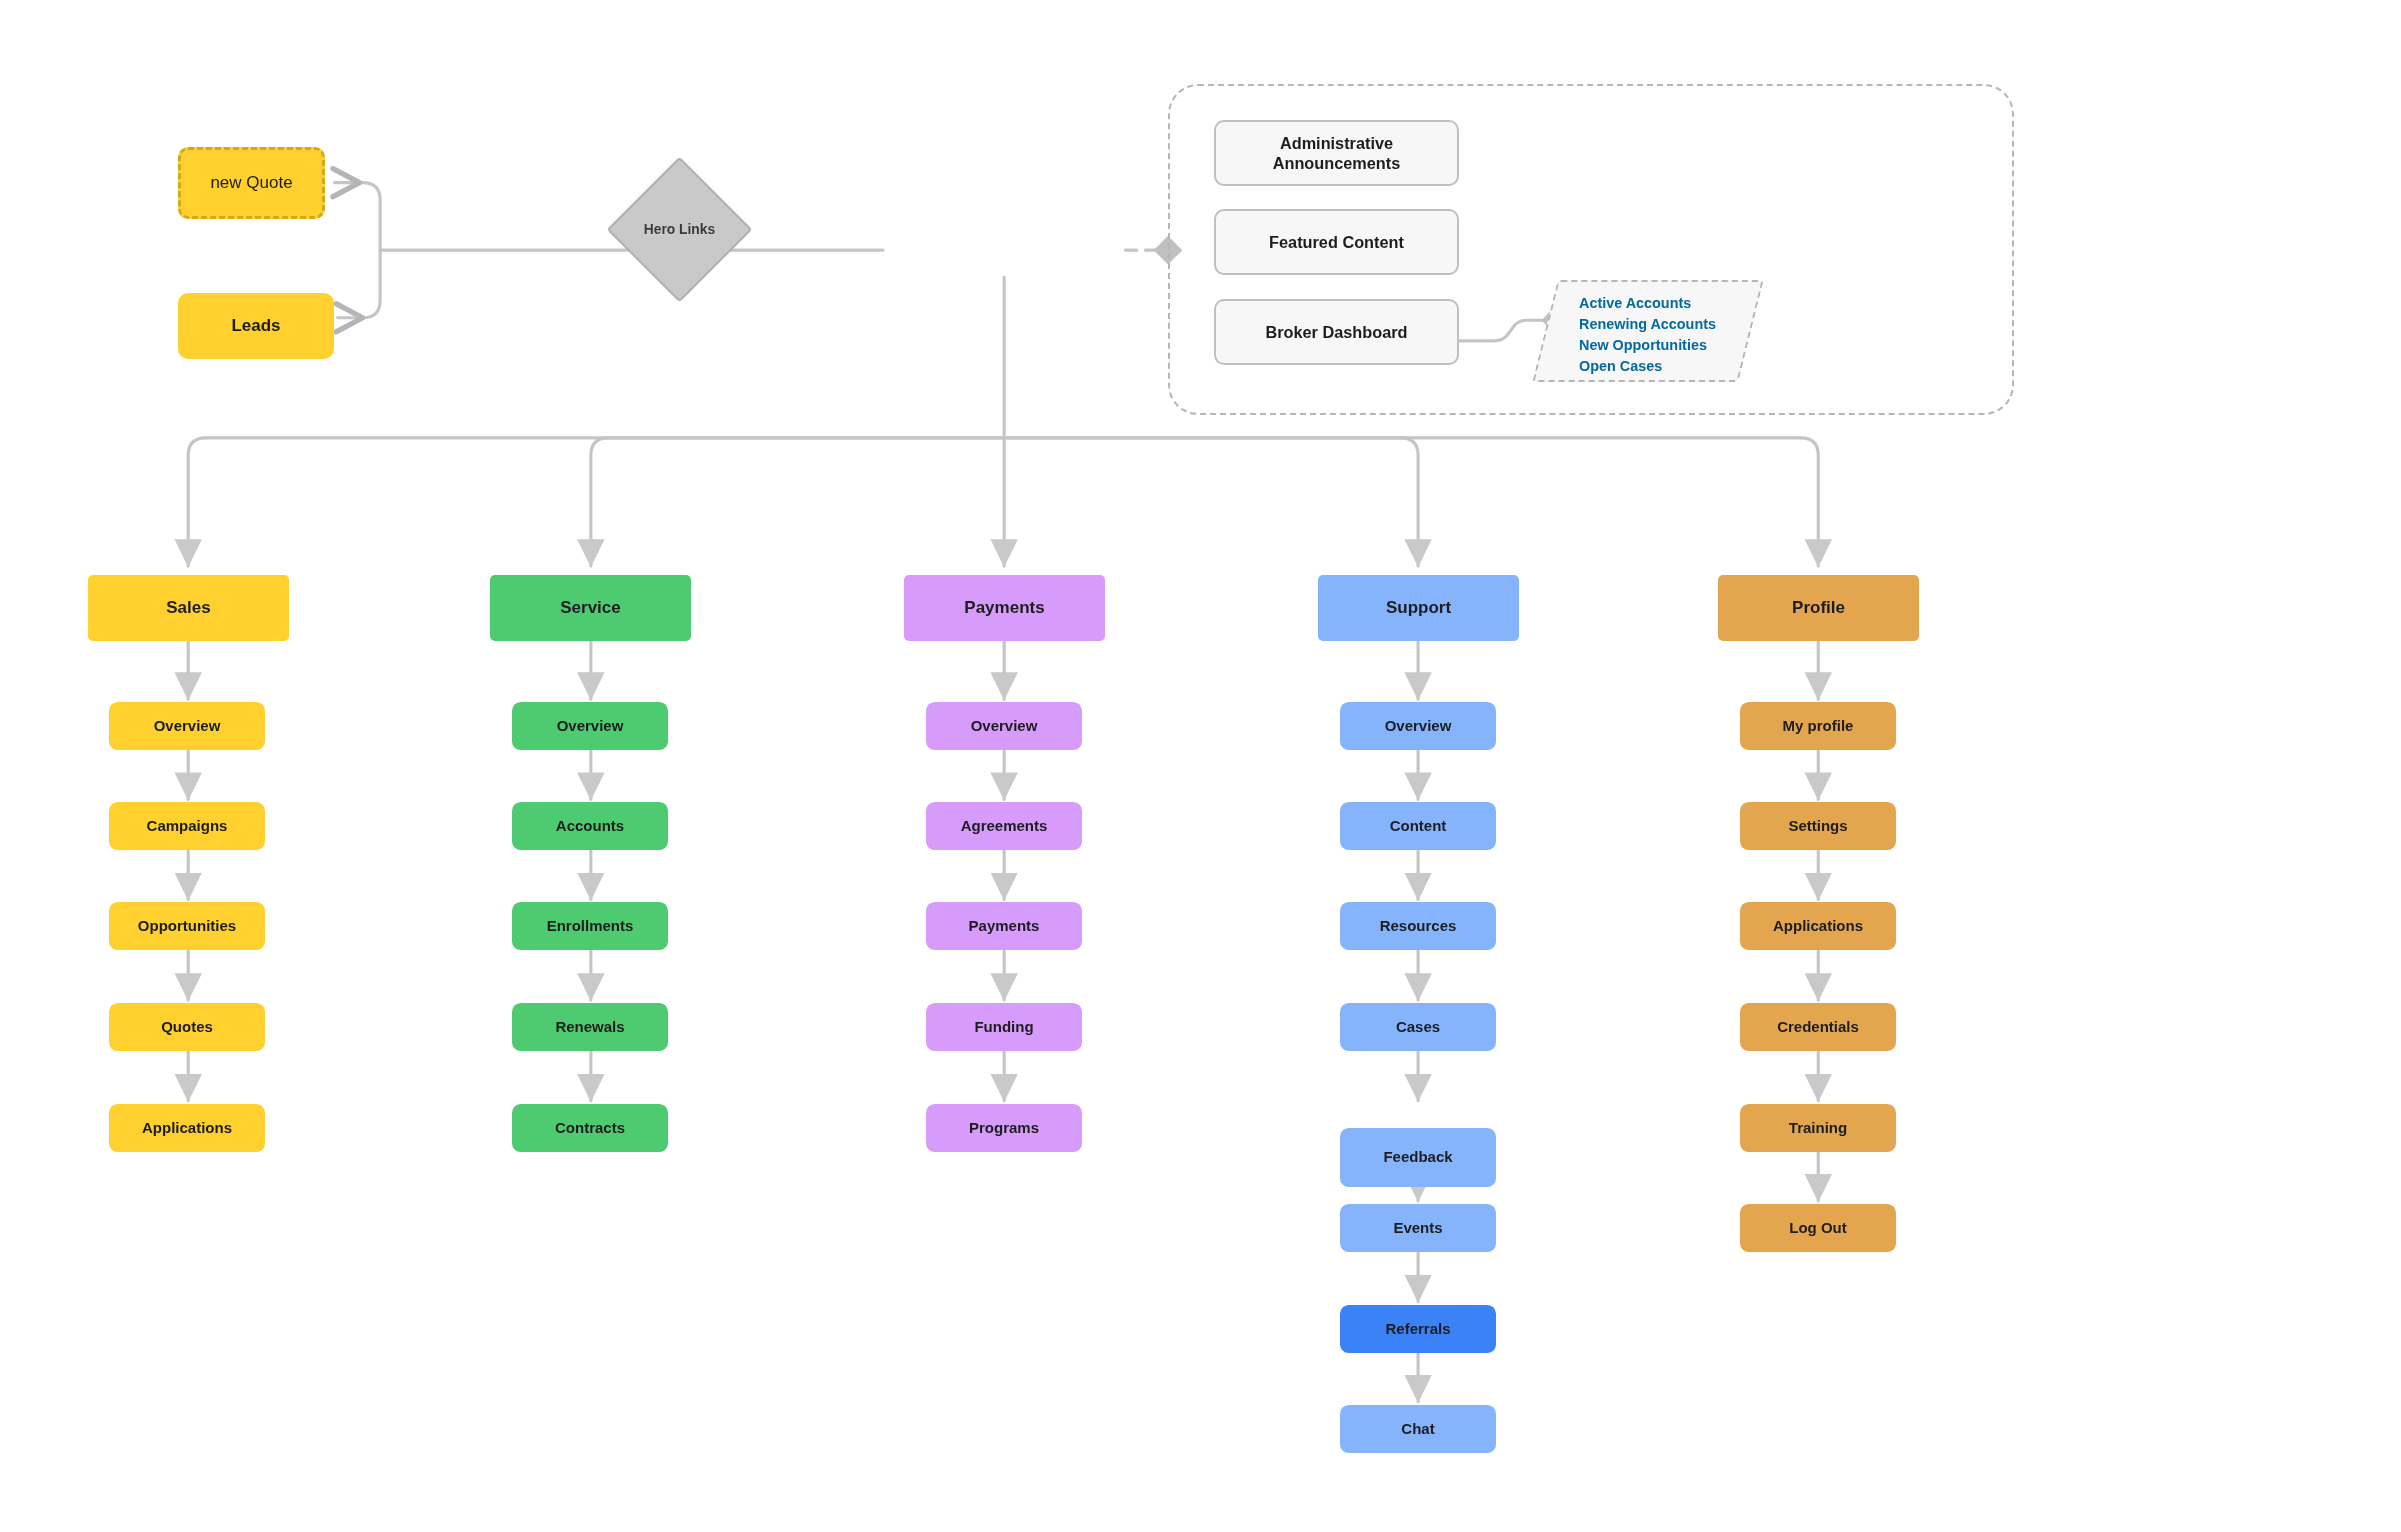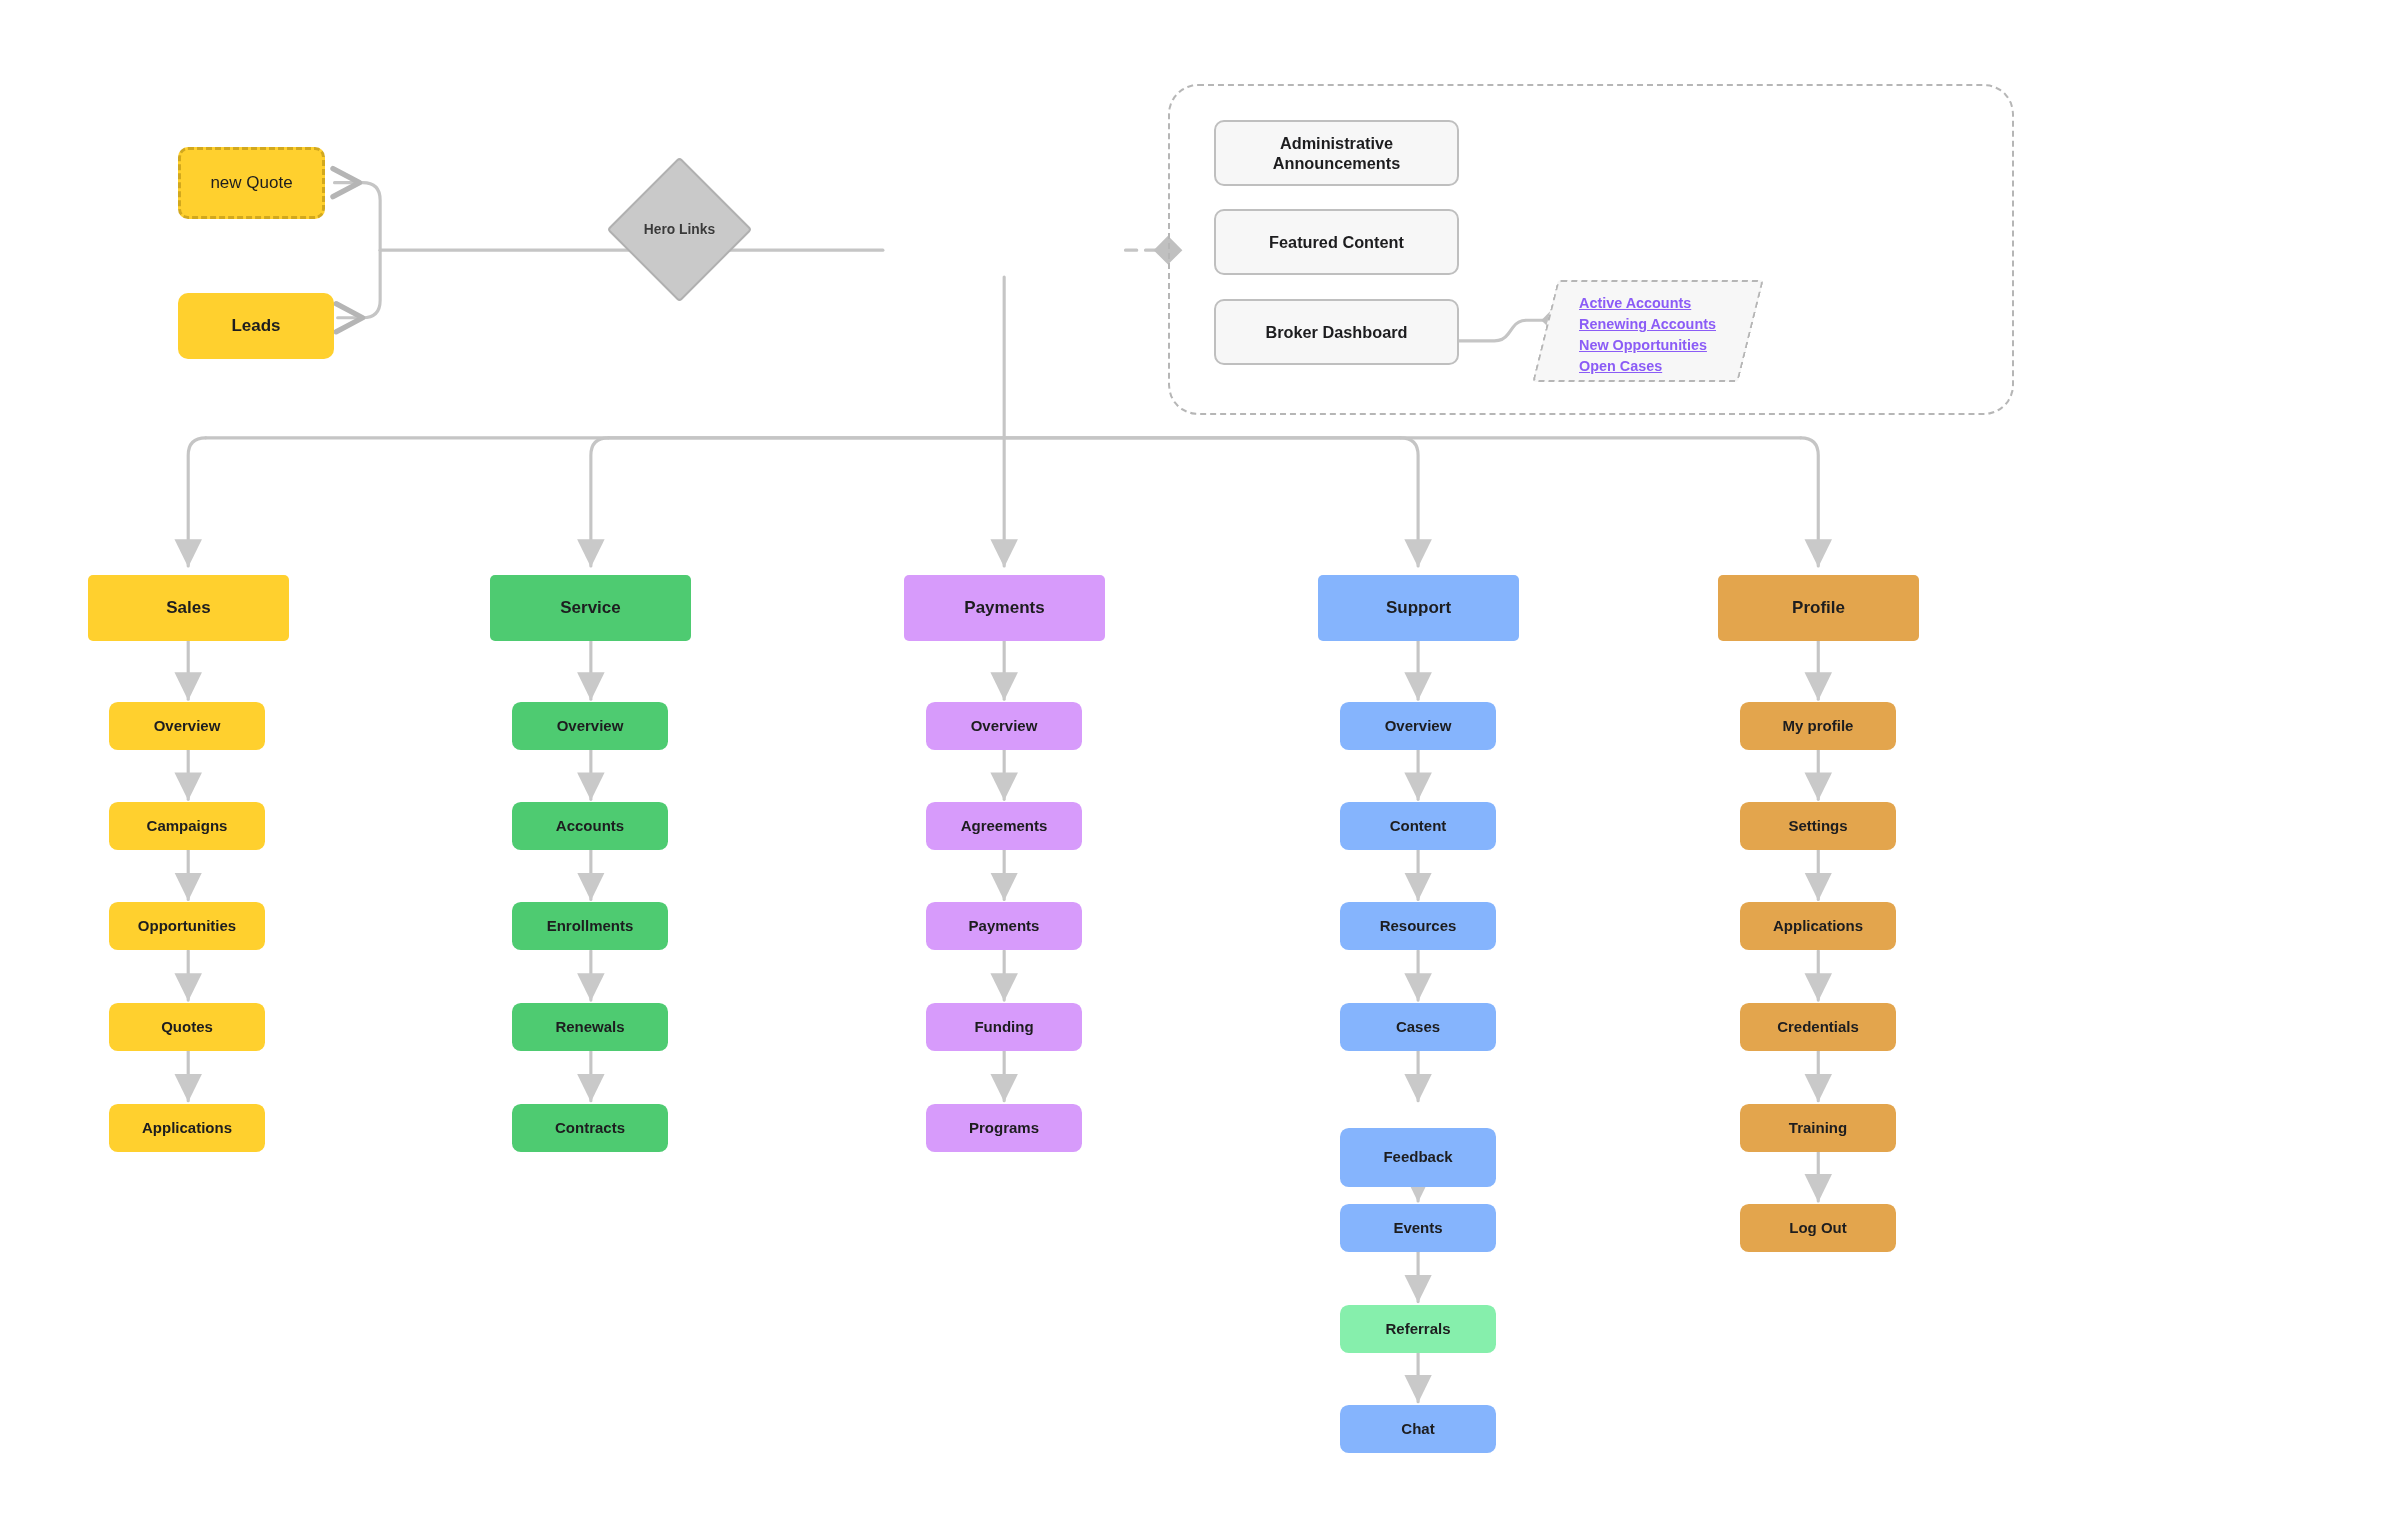--- a/index.html
+++ b/index.html
@@ -94,24 +94,23 @@
     border: 2.5px dashed #b6b6b6;
     transform: skewX(-14deg);
     border-radius: 3.8px;
   }
   .para-list {
     position: relative;
     z-index: 2;
     padding: 12.5px 6.3px 0 34px;
     font-size: 14.4px;
     font-weight: 700;
-    color: #8b5cf6;
+    color: #0369a1;
     line-height: 1.48;
     text-align: left;
-    text-decoration: underline;
   }
 
   
   .group-dashed {
     position: absolute;
     border: 2.5px dashed #b6b6b6;
     border-radius: 30px;
     background: transparent;
     z-index: 2;
   }
@@ -330,21 +329,21 @@
   </div>
   <div class="node leaf" style="left:1340px; top:1003px; width:156px; height:48px; background:#85B4FD;">
     <span class="lbl">Cases</span>
   </div>
   <div class="node leaf" style="left:1340px; top:1128px; width:156px; height:59px; background:#85B4FD;">
     <span class="lbl">Feedback</span>
   </div>
   <div class="node leaf" style="left:1340px; top:1204px; width:156px; height:48px; background:#85B4FD;">
     <span class="lbl">Events</span>
   </div>
-  <div class="node leaf" style="left:1340px; top:1305px; width:156px; height:48px; background:#86efac;">
+  <div class="node leaf" style="left:1340px; top:1305px; width:156px; height:48px; background:#3b82f6;">
     <span class="lbl">Referrals</span>
   </div>
   <div class="node leaf" style="left:1340px; top:1405px; width:156px; height:48px; background:#85B4FD;">
     <span class="lbl">Chat</span>
   </div>
 
   <div class="node head" style="left:1718px; top:575px; width:201px; height:66px; background:#E3A54D;">
     <span class="lbl">Profile</span>
   </div>
   <div class="node leaf" style="left:1740px; top:702px; width:156px; height:48px; background:#E3A54D;">

